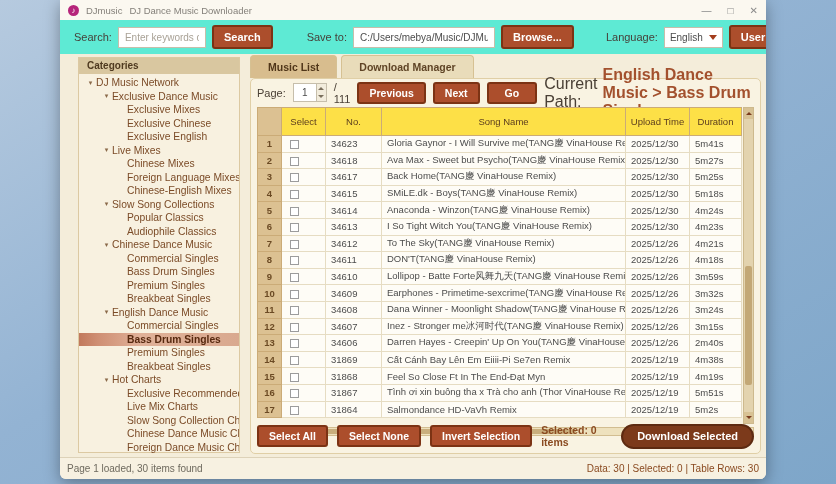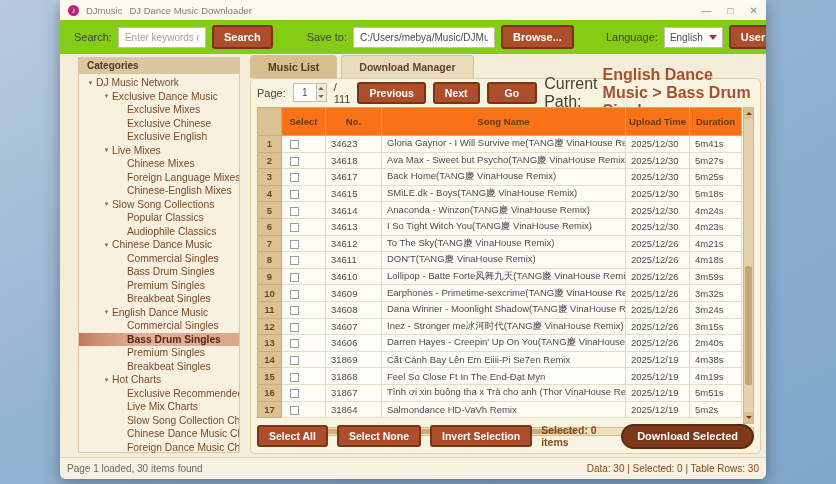--- a/index.html
+++ b/index.html
@@ -11,21 +11,21 @@
 
   
   .titlebar { height:20px; background:#fbf8f0; display:flex; align-items:center; padding:0 8px; gap:7px;
     font-size:9.5px; color:#84807a; }
   .app-icon { width:11px; height:11px; border-radius:50%; background:#b6257b; color:#fff; font-size:8px;
     line-height:11px; text-align:center; flex:0 0 auto; }
   .win-controls { margin-left:auto; display:flex; gap:16px; color:#8b8b8b; font-size:10px; }
   .win-controls span { cursor:default; }
 
   
-  .toolbar { height:34px; background:#84cc16; display:flex; align-items:center; padding:0 14px; gap:6px;
+  .toolbar { height:34px; background:#5eead4; display:flex; align-items:center; padding:0 14px; gap:6px;
     font-size:11px; color:#46413a; }
   .tb-label { white-space:nowrap; }
   .input { background:#fff; border:1px solid #c6beab; height:21px; font-size:10px; color:#4c4c4c;
     padding:0 6px; font-family:inherit; }
   .input::placeholder { color:#a9a296; }
   .btn { background:#ac4e2c; border:2px solid #7c3314; color:#fff; font-weight:bold; font-size:11px;
     height:24px; padding:0 10px; border-radius:3px; font-family:inherit; cursor:pointer; white-space:nowrap; }
   .select-box { display:flex; align-items:center; gap:6px; background:#fff; border:1px solid #c6beab;
     height:21px; padding:0 5px; font-size:10px; color:#4c4c4c; }
   .dd-arrow { width:0; height:0; border-left:4px solid transparent; border-right:4px solid transparent;
@@ -68,21 +68,21 @@
     border-bottom:3px solid #7a6f5c; }
   .tri-down { width:0;height:0;border-left:3px solid transparent;border-right:3px solid transparent;
     border-top:3px solid #7a6f5c; }
   .btn.small { height:22px; font-size:10.5px; }
   .path-group { margin-left:auto; display:flex; gap:5px; align-items:center; font-size:16px; }
   .path-label { color:#4a4036; }
   .path-value { color:#a3512e; font-weight:bold; }
 
   .table-wrap { position:absolute; top:28px; left:6px; right:6px; height:317px; }
   .song-table { width:calc(100% - 12px); border-collapse:collapse; table-layout:fixed; font-size:9.5px; }
-  .song-table th { background:#f97316; color:#5b3d1e; font-weight:bold; height:17px;
+  .song-table th { background:#fde047; color:#5b3d1e; font-weight:normal; height:17px;
     border:1px solid #cbab77; padding:8px 3px; white-space:nowrap; overflow:hidden; }
   .song-table td { background:#fefcf6; border:1px solid #e6dcc2; height:16.6px; color:#4c4c4c;
     padding:0 5px; white-space:nowrap; overflow:hidden; }
   .song-table td.c-idx, .song-table th.c-idx { background:#dcc192; color:#6b4a24; font-weight:bold;
     text-align:center; padding:0; border-color:#cbab77; }
   .song-table td.c-no { text-align:left; }
   .song-table td.c-up, .song-table td.c-dur { text-align:left; }
   .cb { display:inline-block; width:9px; height:9px; background:#fff; border:1px solid #9c9c9c;
     vertical-align:middle; margin-left:3px; cursor:pointer; }
 

